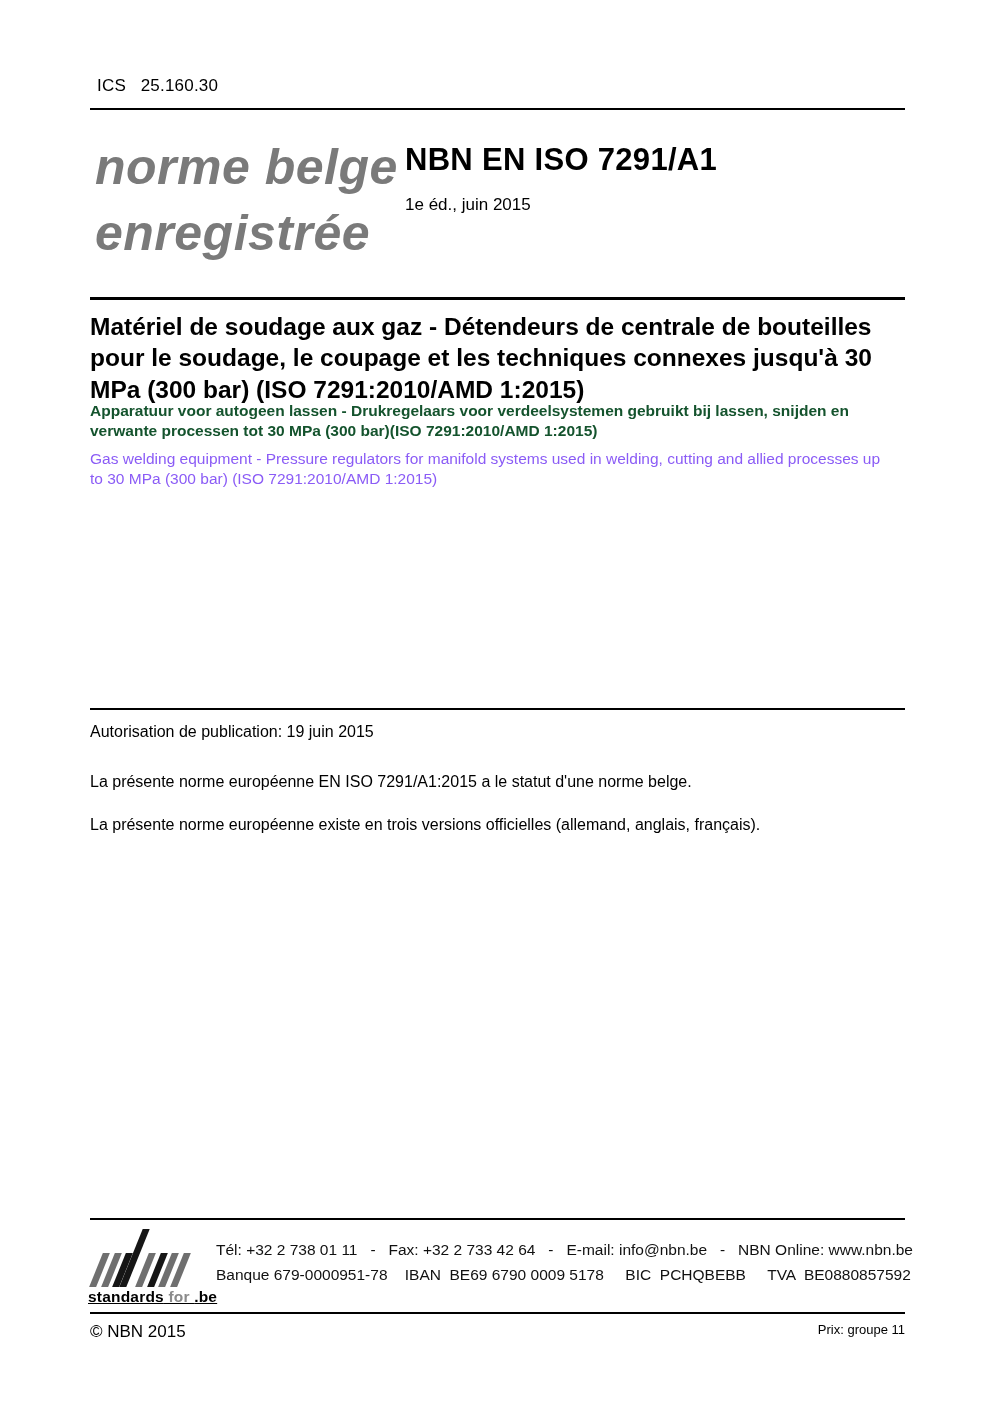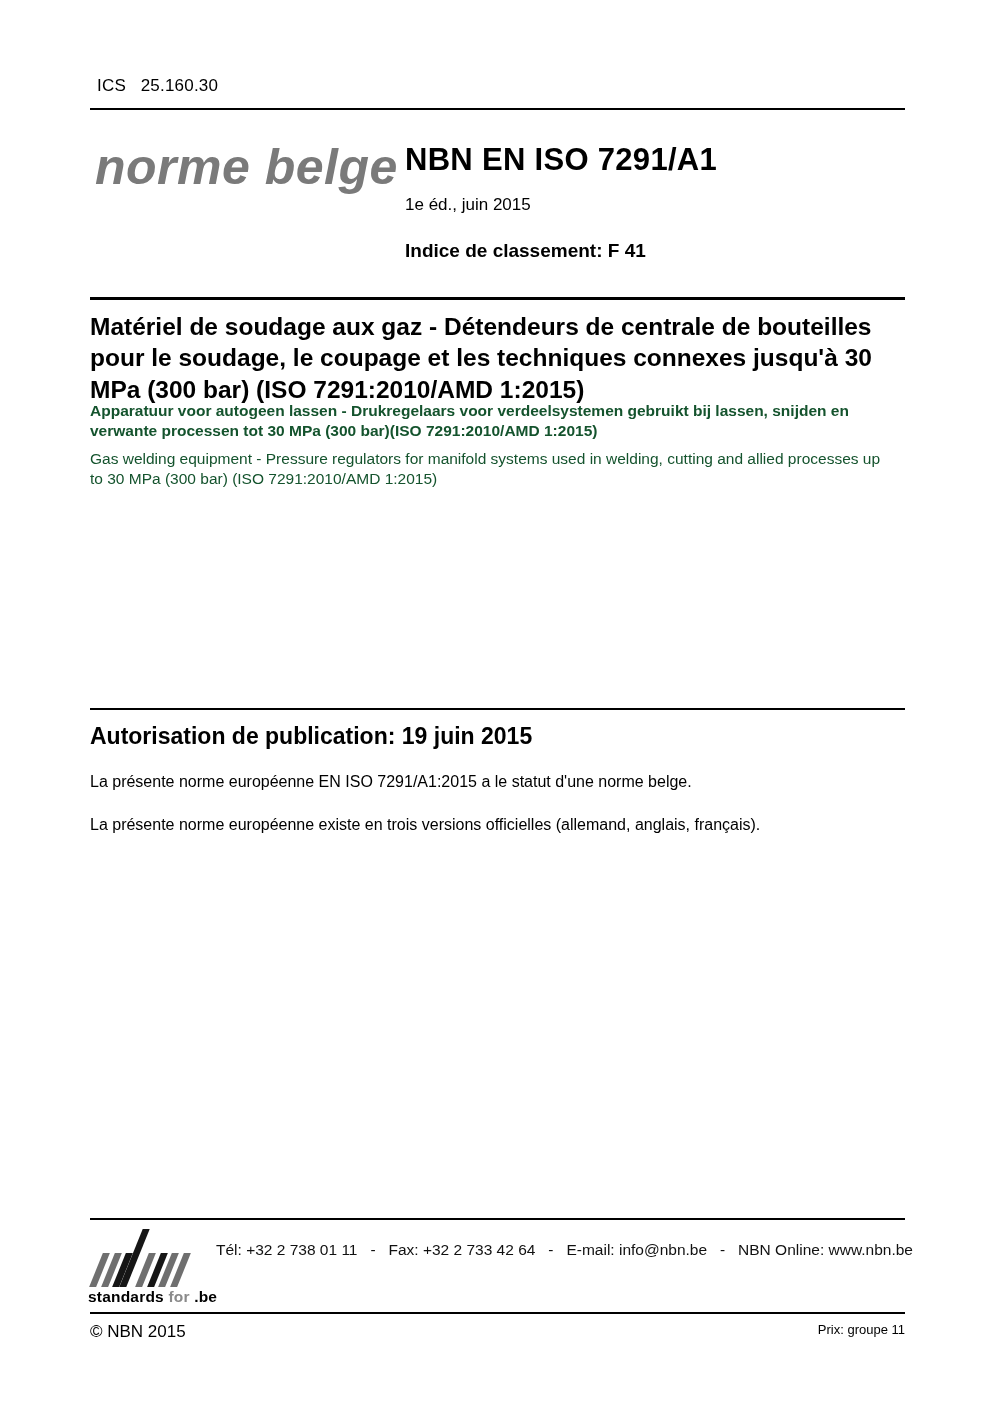--- a/index.html
+++ b/index.html
@@ -73,27 +73,27 @@
     font-size: 15.5px;
     line-height: 1.3;
     color: #14532d;
     font-weight: bold;
   }
   .title-en {
     left: 90px; top: 449px;
     width: 795px;
     font-size: 15.5px;
     line-height: 1.3;
-    color: #14532d;
+    color: #8b5cf6;
   }
 
   .authorization {
     left: 90px; top: 723px;
-    font-size: 23px;
-    font-weight: bold;
+    font-size: 16px;
+    font-weight: normal;
   }
   .status-line {
     left: 90px; top: 773px;
     width: 800px;
     font-size: 16px;
   }
   .versions-line {
     left: 90px; top: 816px;
     width: 800px;
     font-size: 16px;
@@ -112,20 +112,21 @@
     transform: skewX(-22deg);
   }
   .logo .bar.tall { height: 58px; }
   .logo .bar.g { background: #6f6f6f; }
   .logo .bar.k { background: #161616; }
   .logo-tagline {
     left: 88px; top: 1288px;
     font-size: 15.5px;
     font-weight: bold;
     letter-spacing: 0.2px;
+    text-decoration: underline;
   }
   .logo-tagline .dim { color: #8a8a8a; }
 
   .footer-text {
     left: 216px; top: 1237px;
     width: 700px;
     font-size: 15.5px;
     line-height: 25px;
     color: #111111;
   }
@@ -144,26 +145,26 @@
 <body>
 
 <div class="page">
 
   <div class="abs ics-code pre">ICS   25.160.30</div>
 
   <div class="abs rule rule-top"></div>
 
   <div class="abs std-type">
     <div>norme belge</div>
+    <div>enregistrée</div>
   </div>
 
   <div class="abs header-right">
     <div class="doc-number">NBN EN ISO 7291/A1</div>
     <div class="edition">1e éd., juin 2015</div>
-    <div class="classification">Indice de classement: F 41</div>
   </div>
 
   <div class="abs rule rule-title"></div>
 
   <div class="abs title-fr">Matériel de soudage aux gaz - Détendeurs de centrale de bouteilles pour le soudage, le coupage et les techniques connexes jusqu'à 30 MPa (300 bar) (ISO 7291:2010/AMD 1:2015)</div>
   <div class="abs title-nl">Apparatuur voor autogeen lassen - Drukregelaars voor verdeelsystemen gebruikt bij lassen, snijden en verwante processen tot 30 MPa (300 bar)(ISO 7291:2010/AMD 1:2015)</div>
   <div class="abs title-en">Gas welding equipment - Pressure regulators for manifold systems used in welding, cutting and allied processes up to 30 MPa (300 bar) (ISO 7291:2010/AMD 1:2015)</div>
 
   <div class="abs rule rule-mid"></div>
 
@@ -181,20 +182,21 @@
     <div class="bar g"></div>
     <div class="bar k"></div>
     <div class="bar g"></div>
     <div class="bar g"></div>
   </div>
 
   <div class="abs logo-tagline"><span>standards</span><span class="dim pre"> for </span><span>.be</span></div>
 
   <div class="abs footer-text">
     <div class="pre">Tél: +32 2 738 01 11   -   Fax: +32 2 733 42 64   -   E-mail: info@nbn.be   -   NBN Online: www.nbn.be</div>
+    <div class="pre">Banque 679-0000951-78    IBAN  BE69 6790 0009 5178     BIC  PCHQBEBB     TVA  BE0880857592</div>
   </div>
 
   <div class="abs rule rule-bottom"></div>
 
   <div class="abs copyright">© NBN 2015</div>
   <div class="abs price">Prix: groupe 11</div>
 
 </div>
 
 </body></html>

